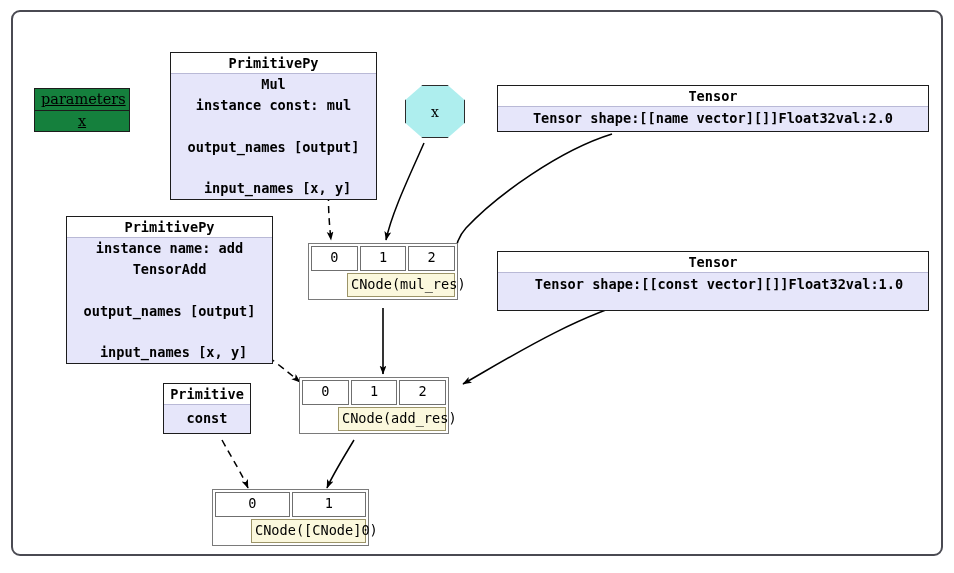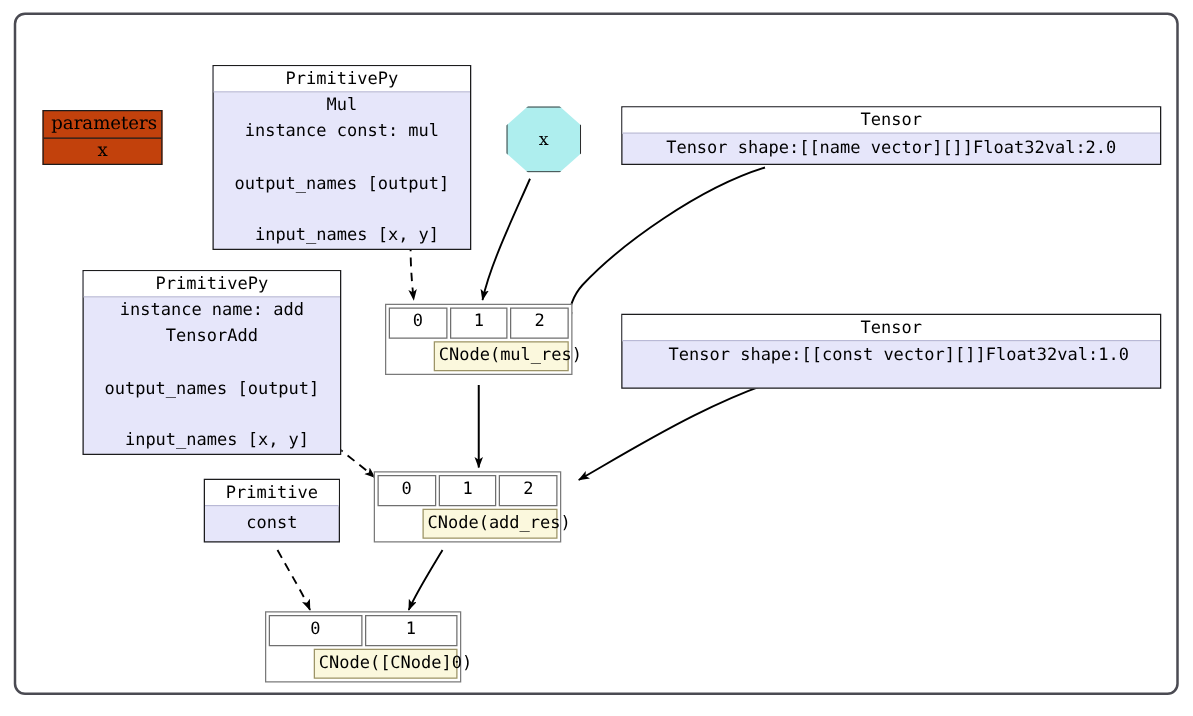--- a/index.html
+++ b/index.html
@@ -52,23 +52,24 @@
     pointer-events: none;
   }
   
   .node {
     position: absolute;
     box-sizing: border-box;
   }
   
   .param-box {
     border: 1.6px solid #1c1c1c;
-    background: #c2410c;
+    background: #15803d;
     font-family: "DejaVu Serif", serif;
     box-sizing: border-box;
+    text-decoration: underline;
   }
   .param-row {
     text-align: center;
     color: #000;
     font-size: 14.5px;
     line-height: 1;
     padding: 3px 6px;
     white-space: nowrap;
   }
   .param-row.head {
@@ -94,20 +95,21 @@
     box-sizing: border-box;
     font-family: "DejaVu Sans Mono", monospace;
   }
   .rec-row {
     text-align: center;
     color: #000;
     font-size: 13.6px;
     line-height: 1.06;
     padding: 3px 5px;
     white-space: pre;
+    font-weight: bold;
   }
   .rec-row.head {
     background: #ffffff;
     border-bottom: 1.2px solid #b9b9d6;
   }
   .rec-row.tight {
     padding-top: 1px;
     padding-bottom: 1px;
     margin-top: 24px;
   }
@@ -200,21 +202,21 @@
   </div>
 
   <div class="node rec" style="left:66px; top:216px; width:207px;">
     <div class="rec-row head">PrimitivePy</div>
     <div class="rec-row">instance name: add</div>
     <div class="rec-row">TensorAdd</div>
     <div class="rec-row tight">output_names [output]</div>
     <div class="rec-row tight" style="padding-bottom:4px;"> input_names [x, y]</div>
   </div>
 
-  <div class="node rec" style="left:163px; top:383px; width:109px;">
+  <div class="node rec" style="left:163px; top:383px; width:88px;">
     <div class="rec-row head">Primitive</div>
     <div class="rec-row" style="padding-top:6px; padding-bottom:7px;">const</div>
   </div>
 
   <div class="node rec" style="left:497px; top:85px; width:432px;">
     <div class="rec-row head">Tensor</div>
     <div class="rec-row" style="padding-top:4px; padding-bottom:5px;">Tensor shape:[[name vector][]]Float32val:2.0</div>
   </div>
 
   <div class="node rec" style="left:497px; top:251px; width:432px;">

